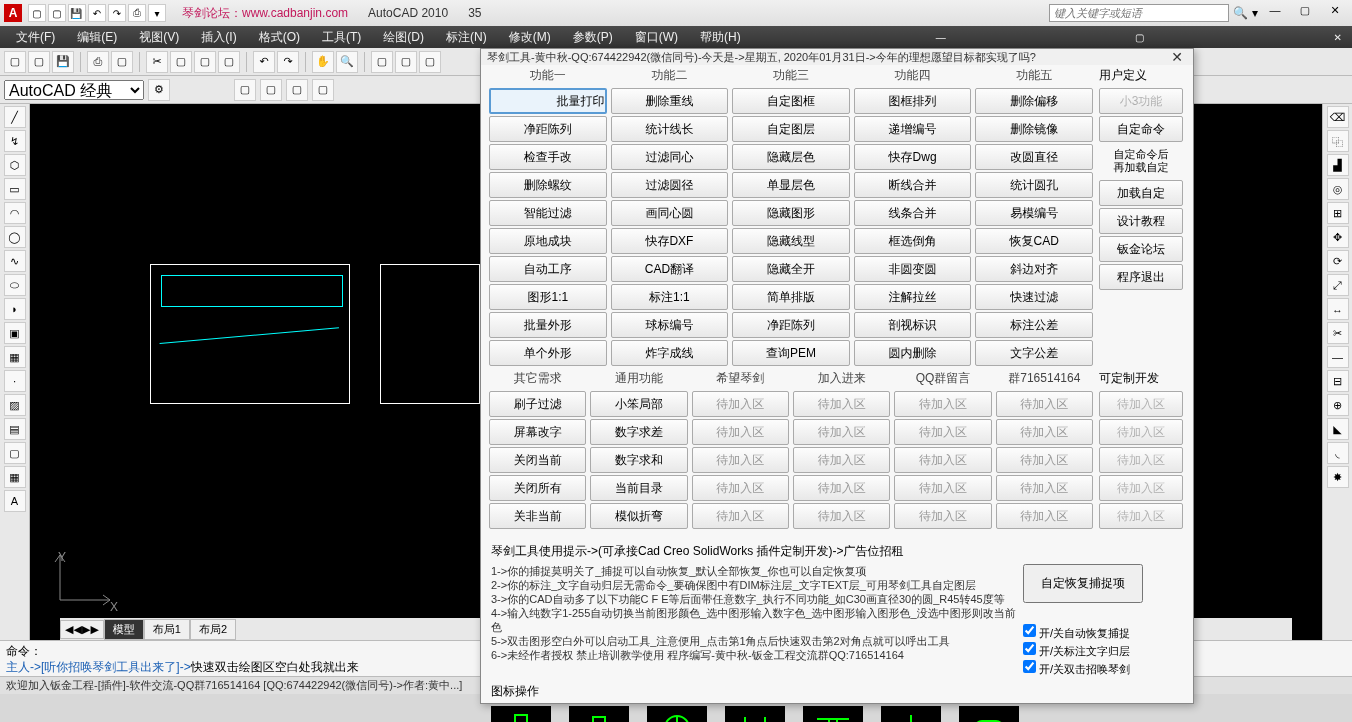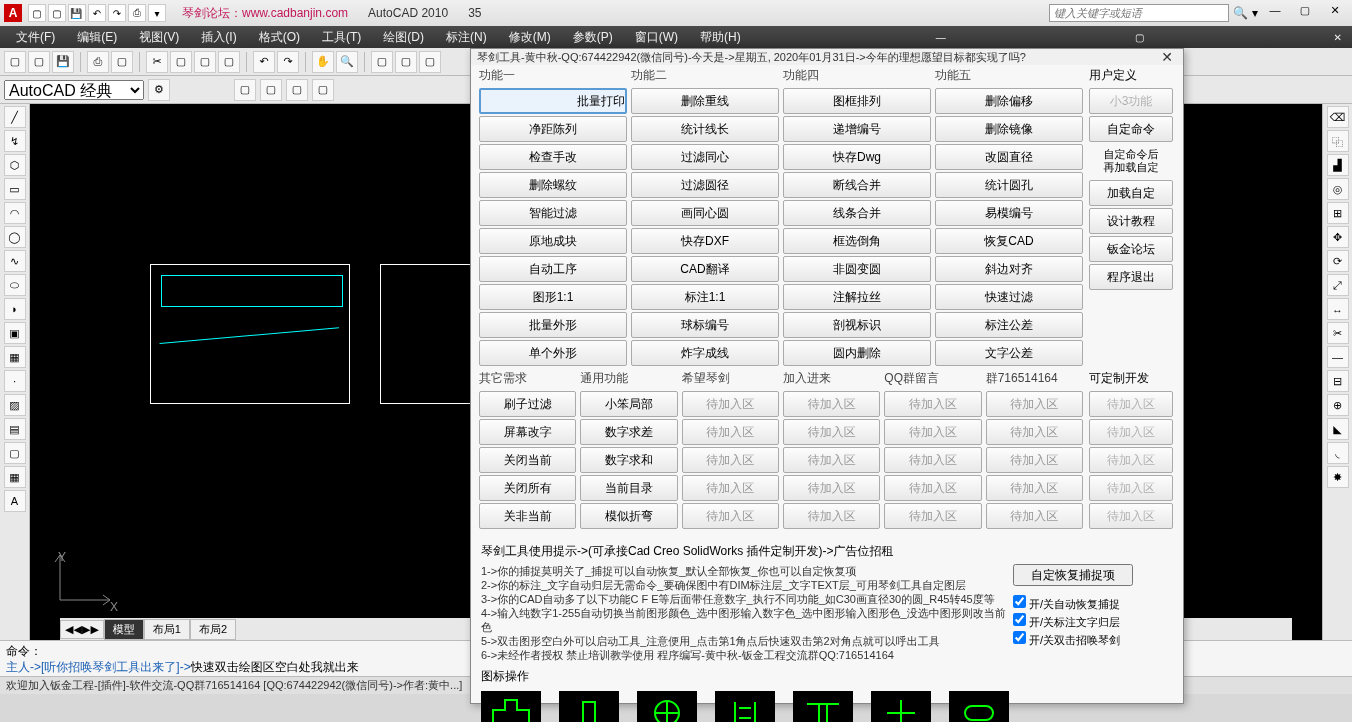--- a/index.html
+++ b/index.html
@@ -49,38 +49,38 @@
 .tabs .nav { padding: 2px 4px; }
 
 
 .cmdline { height: 36px; background: #f5f5f5; border-top: 1px solid #bbb; font-size: 12px; padding: 2px 6px; line-height: 16px; }
 .cmdline .blue { color: #1a5fb4; }
 .cmdline .link { color: #1a5fb4; }
 
 .status { height: 18px; background: #e0e0e0; border-top: 1px solid #bbb; font-size: 11px; padding: 0 6px; display: flex; align-items: center; color: #333; overflow: hidden; }
 
 
-.dialog { position: absolute; left: 470px; top: 48px; width: 714px; height: 656px; background: #f7f7f7; border: 1px solid #888; box-shadow: 2px 2px 8px rgba(0,0,0,0.3); display: flex; flex-direction: column; }
+.dialog { position: absolute; left: 480px; top: 48px; width: 714px; height: 656px; background: #f7f7f7; border: 1px solid #888; box-shadow: 2px 2px 8px rgba(0,0,0,0.3); display: flex; flex-direction: column; }
 .dialog .dlg-title { height: 20px; display: flex; align-items: center; padding: 0 6px; font-size: 11px; color: #333; background: #f0f0f0; }
 .dialog .dlg-title .x { margin-left: auto; font-size: 14px; padding: 0 4px; }
 .dialog .grid { display: flex; padding: 0 6px; }
 .dialog .col { flex: 1; padding: 0 2px; }
-.dialog .col h4 { font-size: 12px; font-weight: normal; color: #444; padding: 2px 0; text-align: left; }
+.dialog .col h4 { font-size: 12px; font-weight: normal; color: #444; padding: 2px 0; text-align: center; }
 .dialog .col button, .dialog .side button { display: block; width: 100%; height: 26px; margin: 2px 0; font-size: 12px; background: linear-gradient(#fdfdfd,#e8e8e8); border: 1px solid #aaa; border-radius: 2px; }
 .dialog .col button.sel { border: 2px solid #5a9bd4; background: #eaf3fb; text-align: right; }
 .dialog .col button:disabled { color: #999; }
 .dialog .side { width: 92px; padding: 0 4px; }
 .dialog .side h4 { font-size: 12px; font-weight: normal; padding: 2px 0; }
 .dialog .side .multi { font-size: 11px; line-height: 13px; padding: 4px 0; text-align: center; }
 .dialog .redbar { height: 4px; background: #d00; margin: 4px 6px; }
 .dialog .hint { padding: 4px 10px; font-size: 12px; }
 .dialog .tips { padding: 0 10px; font-size: 11px; line-height: 14px; display: flex; }
 .dialog .tips .txt { flex: 1; color: #333; }
 .dialog .tips .opts { width: 160px; font-size: 12px; }
-.dialog .tips .opts button { width: 120px; height: 22px; font-size: 12px; margin-bottom: 8px; }
+.dialog .tips .opts button { width: 120px; height: 39px; font-size: 12px; margin-bottom: 20px; }
 .dialog .tips .opts label { display: block; font-size: 11px; padding: 1px 0; }
 .dialog .shapes-h { padding: 6px 10px 2px; font-size: 12px; }
 .dialog .shapes { display: flex; gap: 18px; padding: 4px 10px 10px; }
 .dialog .shapes .sh { width: 60px; height: 44px; background: #000; display: flex; align-items: center; justify-content: center; }
 .dialog .shapes .sh svg { stroke: #0f0; fill: none; stroke-width: 2; }
 </style>
 </head>
 <body>
 
 <div class="titlebar">
@@ -256,20 +256,35 @@
           <button>过滤圆径</button>
           <button>画同心圆</button>
           <button>快存DXF</button>
           <button>CAD翻译</button>
           <button>标注1:1</button>
           <button>球标编号</button>
           <button>炸字成线</button>
         </div>
       </div>
     <div class="col">
+        <h4>功能三</h4>
+        <div>
+          <button>自定图框</button>
+          <button>自定图层</button>
+          <button>隐藏层色</button>
+          <button>单显层色</button>
+          <button>隐藏图形</button>
+          <button>隐藏线型</button>
+          <button>隐藏全开</button>
+          <button>简单排版</button>
+          <button>净距陈列</button>
+          <button>查询PEM</button>
+        </div>
+      </div>
+    <div class="col">
         <h4>功能四</h4>
         <div>
           <button>图框排列</button>
           <button>递增编号</button>
           <button>快存Dwg</button>
           <button>断线合并</button>
           <button>线条合并</button>
           <button>框选倒角</button>
           <button>非圆变圆</button>
           <button>注解拉丝</button>

